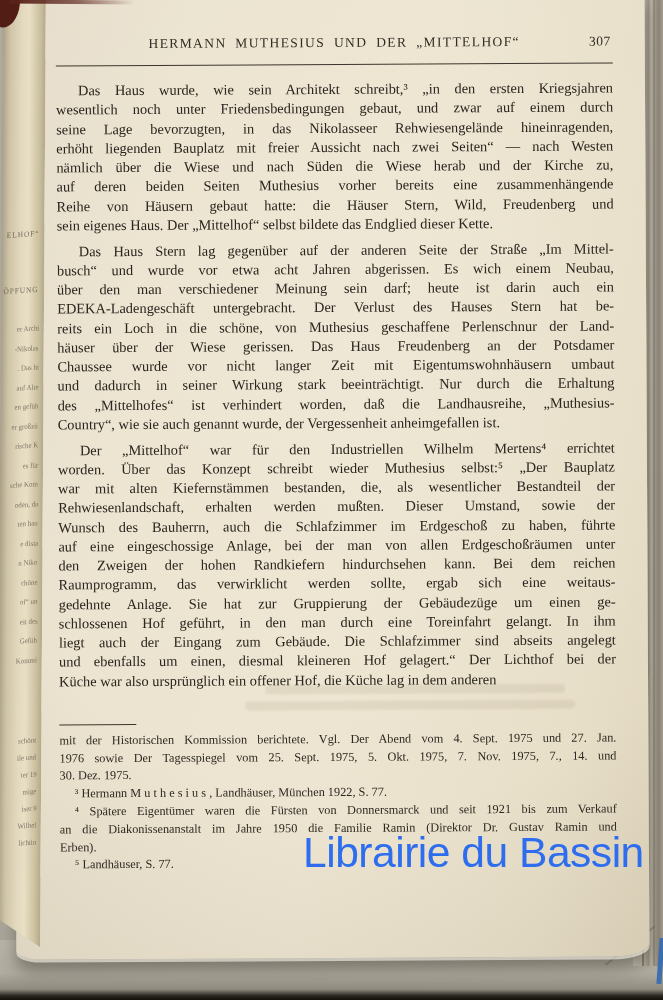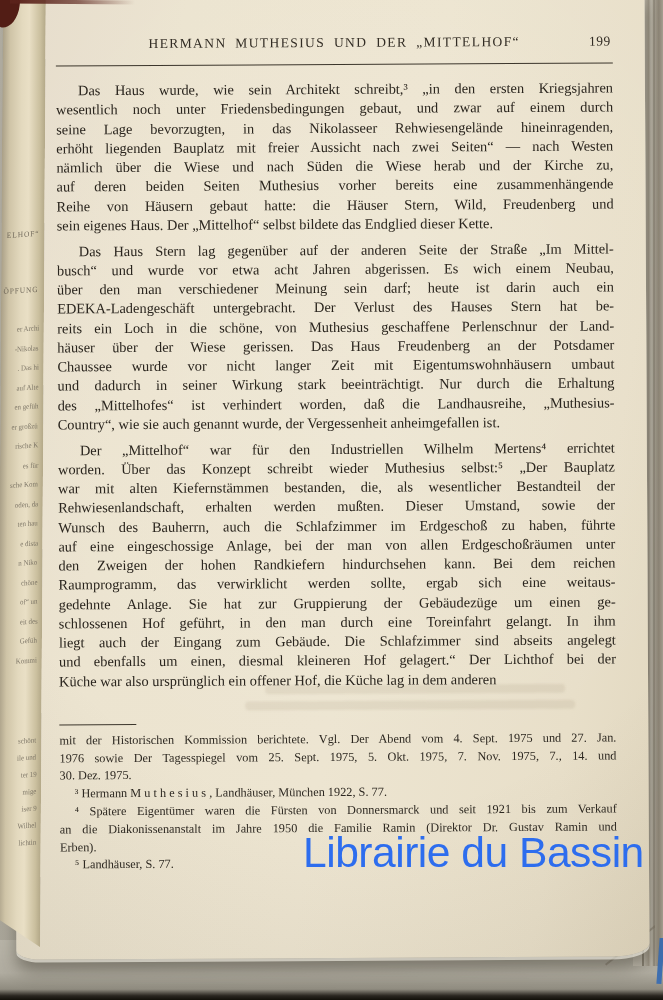--- a/index.html
+++ b/index.html
@@ -97,21 +97,21 @@
 
 <div class="book-page">
   <div class="page-shade"></div>
 
   <div class="ghost" style="left:250px;top:690px;width:300px;"></div>
   <div class="ghost" style="left:230px;top:706px;width:330px;"></div>
 
   <div class="content">
     <div class="running-head">
       <span>HERMANN MUTHESIUS UND DER „MITTELHOF“</span>
-      <span class="pagenum">199</span>
+      <span class="pagenum">307</span>
     </div>
     <hr class="head-rule">
 
     <div class="body-text">
         <div class="para">
           <div class="tline">Das Haus wurde, wie sein Architekt schreibt,³ „in den ersten Kriegsjahren</div>
           <div class="tline">wesentlich noch unter Friedensbedingungen gebaut, und zwar auf einem durch</div>
           <div class="tline">seine Lage bevorzugten, in das Nikolasseer Rehwiesengelände hineinragenden,</div>
           <div class="tline">erhöht liegenden Bauplatz mit freier Aussicht nach zwei Seiten“ — nach Westen</div>
           <div class="tline">nämlich über die Wiese und nach Süden die Wiese herab und der Kirche zu,</div>

